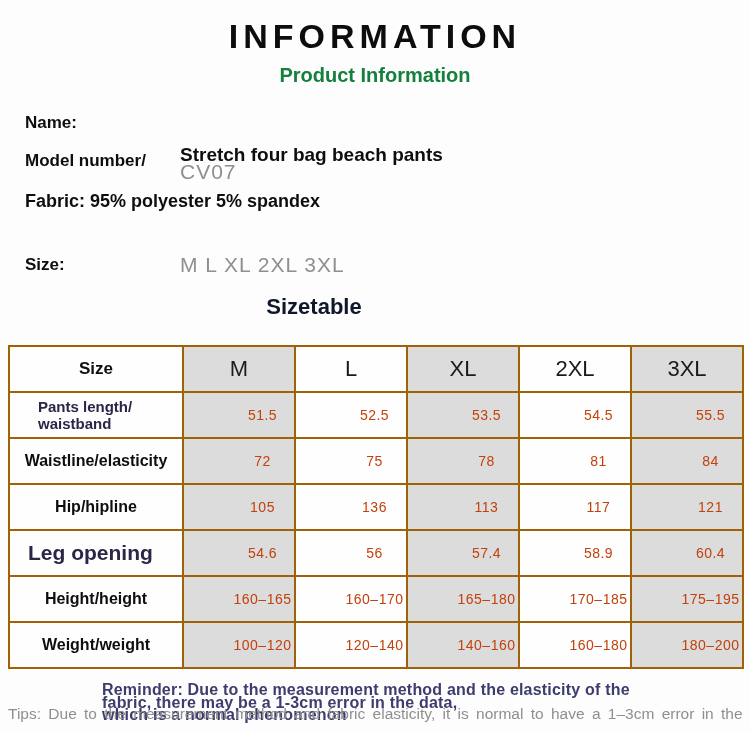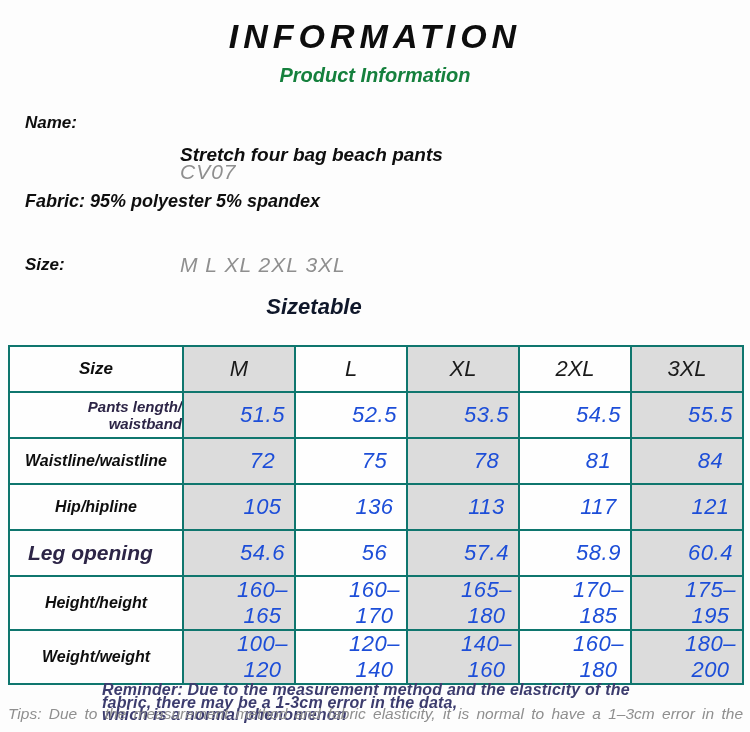--- a/index.html
+++ b/index.html
@@ -3,21 +3,21 @@
 <meta charset="utf-8">
 <style>
   * { margin:0; padding:0; box-sizing:border-box; }
   html,body { width:750px; height:732px; }
   body {
     font-family:"Liberation Sans", sans-serif;
     background:#fdfdfd;
     color:#111;
     overflow:hidden;
   }
-  #page { position:relative; width:742px; height:732px;font-style:italic; }
+  #page { position:relative; width:742px; height:732px; }
 
   .page-title {
     position:absolute; top:17px; left:0; width:750px;
     text-align:center; font-size:34px; font-weight:700;
     letter-spacing:5px; color:#0d0d0d; white-space:nowrap;
   }
   .page-subtitle {
     position:absolute; top:64px; left:0; width:750px;
     text-align:center; font-size:20px; font-weight:700; color:#15803d;
   }
@@ -39,33 +39,33 @@
     position:absolute; top:294px; left:0; width:628px;
     text-align:center; font-size:22px; font-weight:700; color:#0f172a;
   }
 
   table.size-table {
     position:absolute; top:345px; left:8px;
     border-collapse:collapse; table-layout:fixed; width:734px;
     background:#fefefe;
   }
   .size-table th, .size-table td {
-    border:2px solid #0f766e;
+    border:2px solid #a16207;
     height:46px; text-align:center; vertical-align:middle;
     overflow:hidden;
   }
   .size-table td {
-    font-size:22px; font-weight:400; color:#1d4ed8; letter-spacing:0.5px;padding-left:47px;
+    font-size:14px; font-weight:400; color:#c2410c; letter-spacing:0.5px;padding-left:47px;
   }
   .size-table .shaded { background:#dcdcdc; }
   .size-table th.corner-header { font-size:17px; font-weight:700; color:#0e0e0e; }
   .size-table th.col-header { font-size:22px; font-weight:400; color:#1a1a1a; }
   .size-table th.row-label { font-size:16px; font-weight:700; color:#0e0e0e; white-space:nowrap; }
   .size-table th.row-label-navy {
-    color:#2d2547; text-align:right; padding-left:28px;
+    color:#2d2547; text-align:left; padding-left:28px;
     font-size:15px; line-height:17px; white-space:nowrap;
   }
   .size-table th.row-label-navy span { display:block; }
   .size-table th.row-label-navy-big {
     color:#2d2547; text-align:left; padding-left:18px;
     font-size:21px; font-weight:700; white-space:nowrap;
   }
 
   .reminder {
     position:absolute; top:684px; left:102px; width:560px;
@@ -84,20 +84,21 @@
 
 <div id="page">
 
   <div class="page-title">INFORMATION</div>
   <div class="page-subtitle">Product Information</div>
 
   <div class="info-label" id="name-label">Name:</div>
   <div class="info-value-bold" id="name-value">Stretch four bag beach pants</div>
 
   <div class="info-label" id="model-label">
+    <span>Model number/</span>
   </div>
   <div class="info-value-gray" id="model-value">CV07</div>
 
   <div id="fabric-text">Fabric: 95% polyester 5% spandex</div>
 
   <div class="info-label" id="size-label">Size:</div>
   <div class="info-value-gray" id="size-value">M L XL 2XL 3XL</div>
 
   <div class="sizetable-heading">Sizetable</div>
 
@@ -124,21 +125,21 @@
         <span>Pants length/</span>
         <span>waistband</span>
       </th>
       <td class="shaded">51.5</td>
       <td>52.5</td>
       <td class="shaded">53.5</td>
       <td>54.5</td>
       <td class="shaded">55.5</td>
     </tr>
     <tr>
-      <th class="row-label">Waistline/waistline</th>
+      <th class="row-label">Waistline/elasticity</th>
       <td class="shaded">72</td>
       <td>75</td>
       <td class="shaded">78</td>
       <td>81</td>
       <td class="shaded">84</td>
     </tr>
     <tr>
       <th class="row-label">Hip/hipline</th>
       <td class="shaded">105</td>
       <td>136</td>

